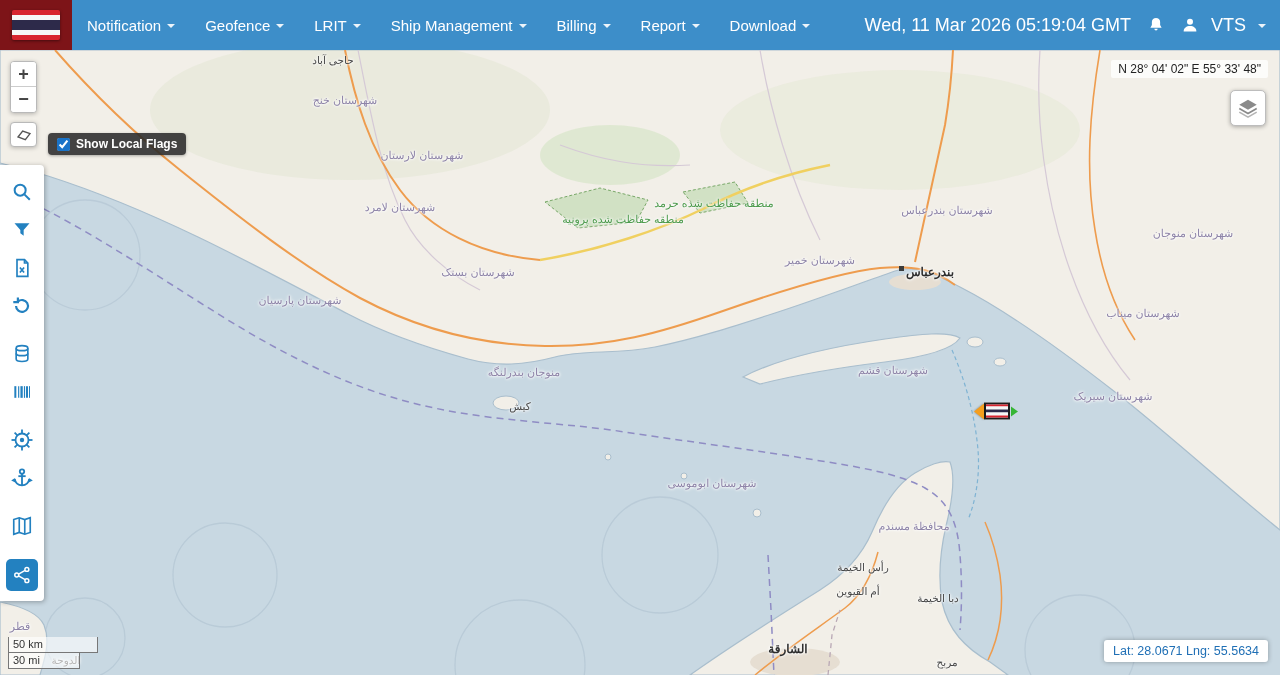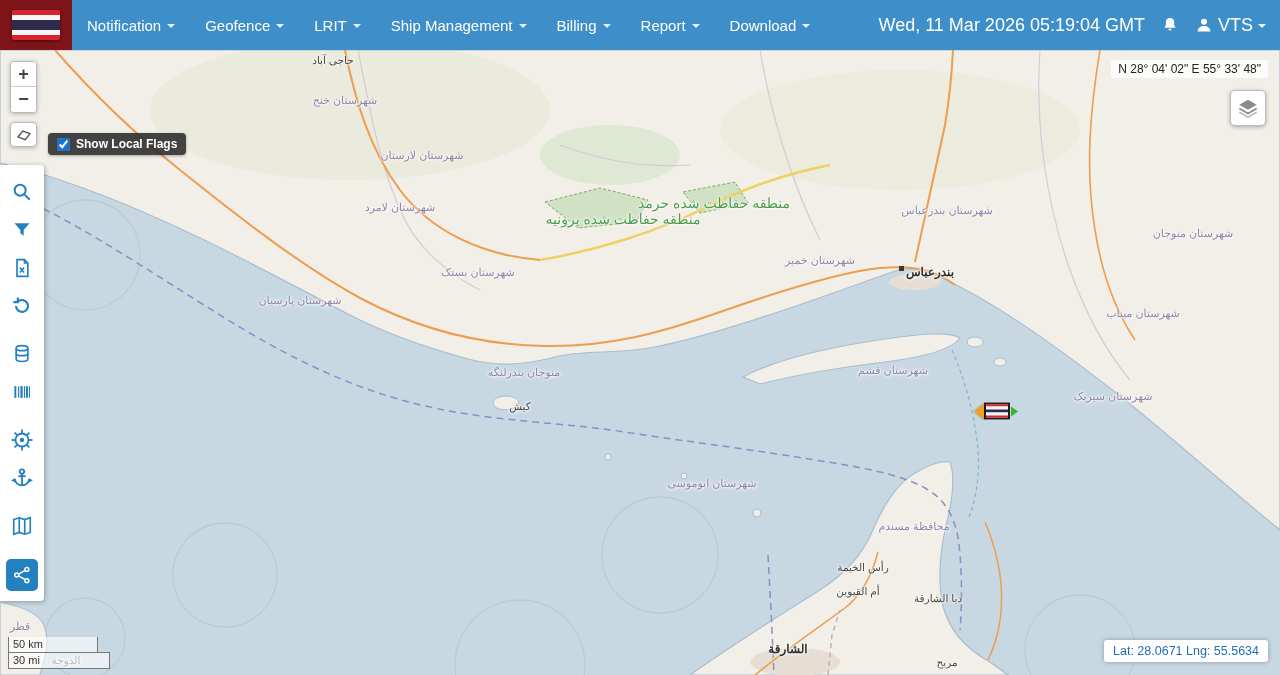--- a/index.html
+++ b/index.html
@@ -12,32 +12,32 @@
   .brand { width:72px; background:#7d1418; display:flex; align-items:center; justify-content:center; cursor:pointer; }
   .thai-flag { width:48px; height:30px; display:flex; flex-direction:column; border-radius:2px;
     overflow:hidden; box-shadow:0 1px 3px rgba(0,0,0,.45); }
   .tf-red{flex:1;background:#d8242f;} .tf-white{flex:1;background:#f6f6f6;} .tf-blue{flex:2;background:#2d2a4a;}
   .nav-item { display:flex; align-items:center; gap:6px; padding:0 15px; font-size:15px; cursor:pointer; white-space:nowrap; }
   .nav-item.active { background:#bb50c4; }
   .caret { width:0; height:0; border-left:4px solid transparent; border-right:4px solid transparent;
     border-top:4px solid rgba(255,255,255,.9); margin-top:2px; }
   .nav-right { margin-left:auto; display:flex; align-items:center; gap:16px; padding-right:14px; font-size:18px; }
   .nav-ico { display:flex; align-items:center; cursor:pointer; }
-  .nav-user { display:flex; align-items:center; gap:5px; cursor:pointer; }
+  .nav-user { display:flex; align-items:center; gap:12px; cursor:pointer; }
 
   
   .map { position:absolute; top:50px; left:0; width:1280px; height:625px; background:#c8d8e2; cursor:grab; }
   .map-svg { position:absolute; inset:0; }
   .map-labels-layer { position:absolute; inset:0; pointer-events:none; }
   .map-label { position:absolute; transform:translate(-50%,-50%); white-space:nowrap; direction:rtl;
     text-shadow:0 0 2px #fff, 0 0 3px #fff, 0 0 4px #fff; }
   .map-label.county { color:#8e84a8; font-size:11px; }
   .map-label.city { color:#2e2e2e; font-size:12px; font-weight:bold; }
   .map-label.city-sm { color:#474747; font-size:10.5px; }
-  .map-label.green { color:#4e9b4e; font-size:14px;text-align:center; }
+  .map-label.green { color:#4e9b4e; font-size:11px;text-align:center; }
 
   
   .zoom-ctl { position:absolute; left:10px; top:11px; width:27px; background:#fff;
     border:1px solid #b9b9b9; border-radius:4px; overflow:hidden; box-shadow:0 1px 4px rgba(0,0,0,.25); }
   .zoom-btn { width:100%; height:25px; display:flex; align-items:center; justify-content:center;
     font-size:18px; font-weight:bold; color:#444; cursor:pointer; background:#fff; border:none; }
   .zoom-btn:first-child { border-bottom:1px solid #ccc; }
   .measure-btn { position:absolute; left:10px; top:72px; width:27px; height:25px; background:#fff;
     border:1px solid #b9b9b9; border-radius:4px; box-shadow:0 1px 4px rgba(0,0,0,.25);
     display:flex; align-items:center; justify-content:center; cursor:pointer; }
@@ -50,21 +50,21 @@
     padding:2px 7px; font-size:12px; color:#222; border-radius:2px; }
   .layers-btn { position:absolute; right:14px; top:40px; width:36px; height:36px; background:#fff;
     border:1px solid #bdbdbd; border-radius:5px; box-shadow:0 1px 4px rgba(0,0,0,.3);
     display:flex; align-items:center; justify-content:center; cursor:pointer; }
   .latlng-box { position:absolute; right:12px; bottom:13px; background:#fff; color:#1f6fb5;
     font-size:12.5px; padding:4px 9px; border-radius:3px; box-shadow:0 0 5px rgba(0,0,0,.3); }
 
   .scale { position:absolute; left:8px; bottom:6px; font-size:11px; color:#333;margin-top:45px; }
   .scale-line { background:rgba(255,255,255,.6); border:1px solid #777; border-top:none;
     padding:0 4px; line-height:15px; }
-  .scale-km { width:90px; } .scale-mi { width:102px; margin-top:-1px; border-top:1px solid #777; }
+  .scale-km { width:90px; } .scale-mi { width:72px; margin-top:-1px; border-top:1px solid #777; }
 
   
   .tool-strip { position:absolute; left:0; top:115px; width:44px; background:#fff;
     border-radius:0 4px 4px 0; box-shadow:1px 1px 5px rgba(0,0,0,.3);
     display:flex; flex-direction:column; align-items:center; padding:8px 0 10px; z-index:40; }
   .tool-btn { width:44px; height:38px; display:flex; align-items:center; justify-content:center;
     cursor:pointer; background:transparent; border:none; }
   .tool-gap { margin-top:10px; }
   .tool-btn.primary { width:32px; height:32px; background:#2381c0; border-radius:5px; margin-top:14px; }
 
@@ -225,21 +225,21 @@
       <div class="map-label county" style="left: 820px; top: 210px;">شهرستان خمیر</div>
       <div class="map-label city" style="left: 930px; top: 222px;">بندرعباس</div>
       <div class="map-label county" style="left: 893px; top: 320px;">شهرستان قشم</div>
       <div class="map-label county" style="left: 712px; top: 433px;">شهرستان ابوموسی</div>
       <div class="map-label city-sm" style="left: 520px; top: 356px;">کیش</div>
       <div class="map-label green" style="left: 714px; top: 153px;">منطقه حفاظت شده حرمد</div>
       <div class="map-label green" style="left: 623px; top: 169px;">منطقه حفاظت شده پرونیه</div>
       <div class="map-label county" style="left: 914px; top: 476px;">محافظة مسندم</div>
       <div class="map-label city-sm" style="left: 863px; top: 517px;">رأس الخيمة</div>
       <div class="map-label city-sm" style="left: 858px; top: 541px;">أم القيوين</div>
-      <div class="map-label city-sm" style="left: 938px; top: 548px;">دبا الشارقة</div>
+      <div class="map-label city-sm" style="left: 938px; top: 548px;">دبا الخيمة</div>
       <div class="map-label city" style="left: 788px; top: 599px;">الشارقة</div>
       <div class="map-label city-sm" style="left: 947px; top: 612px;">مربح</div>
       <div class="map-label county" style="left: 20px; top: 576px;">قطر</div>
       <div class="map-label city-sm" style="left: 66px; top: 610px;">الدوحة</div>
       <div class="map-label county" style="left: 1143px; top: 263px;">شهرستان میناب</div>
       <div class="map-label county" style="left: 1113px; top: 346px;">شهرستان سیریک</div>
       <div class="map-label county" style="left: 1193px; top: 183px;">شهرستان منوجان</div>
     </div>
 
   <div class="vessel" title="">

